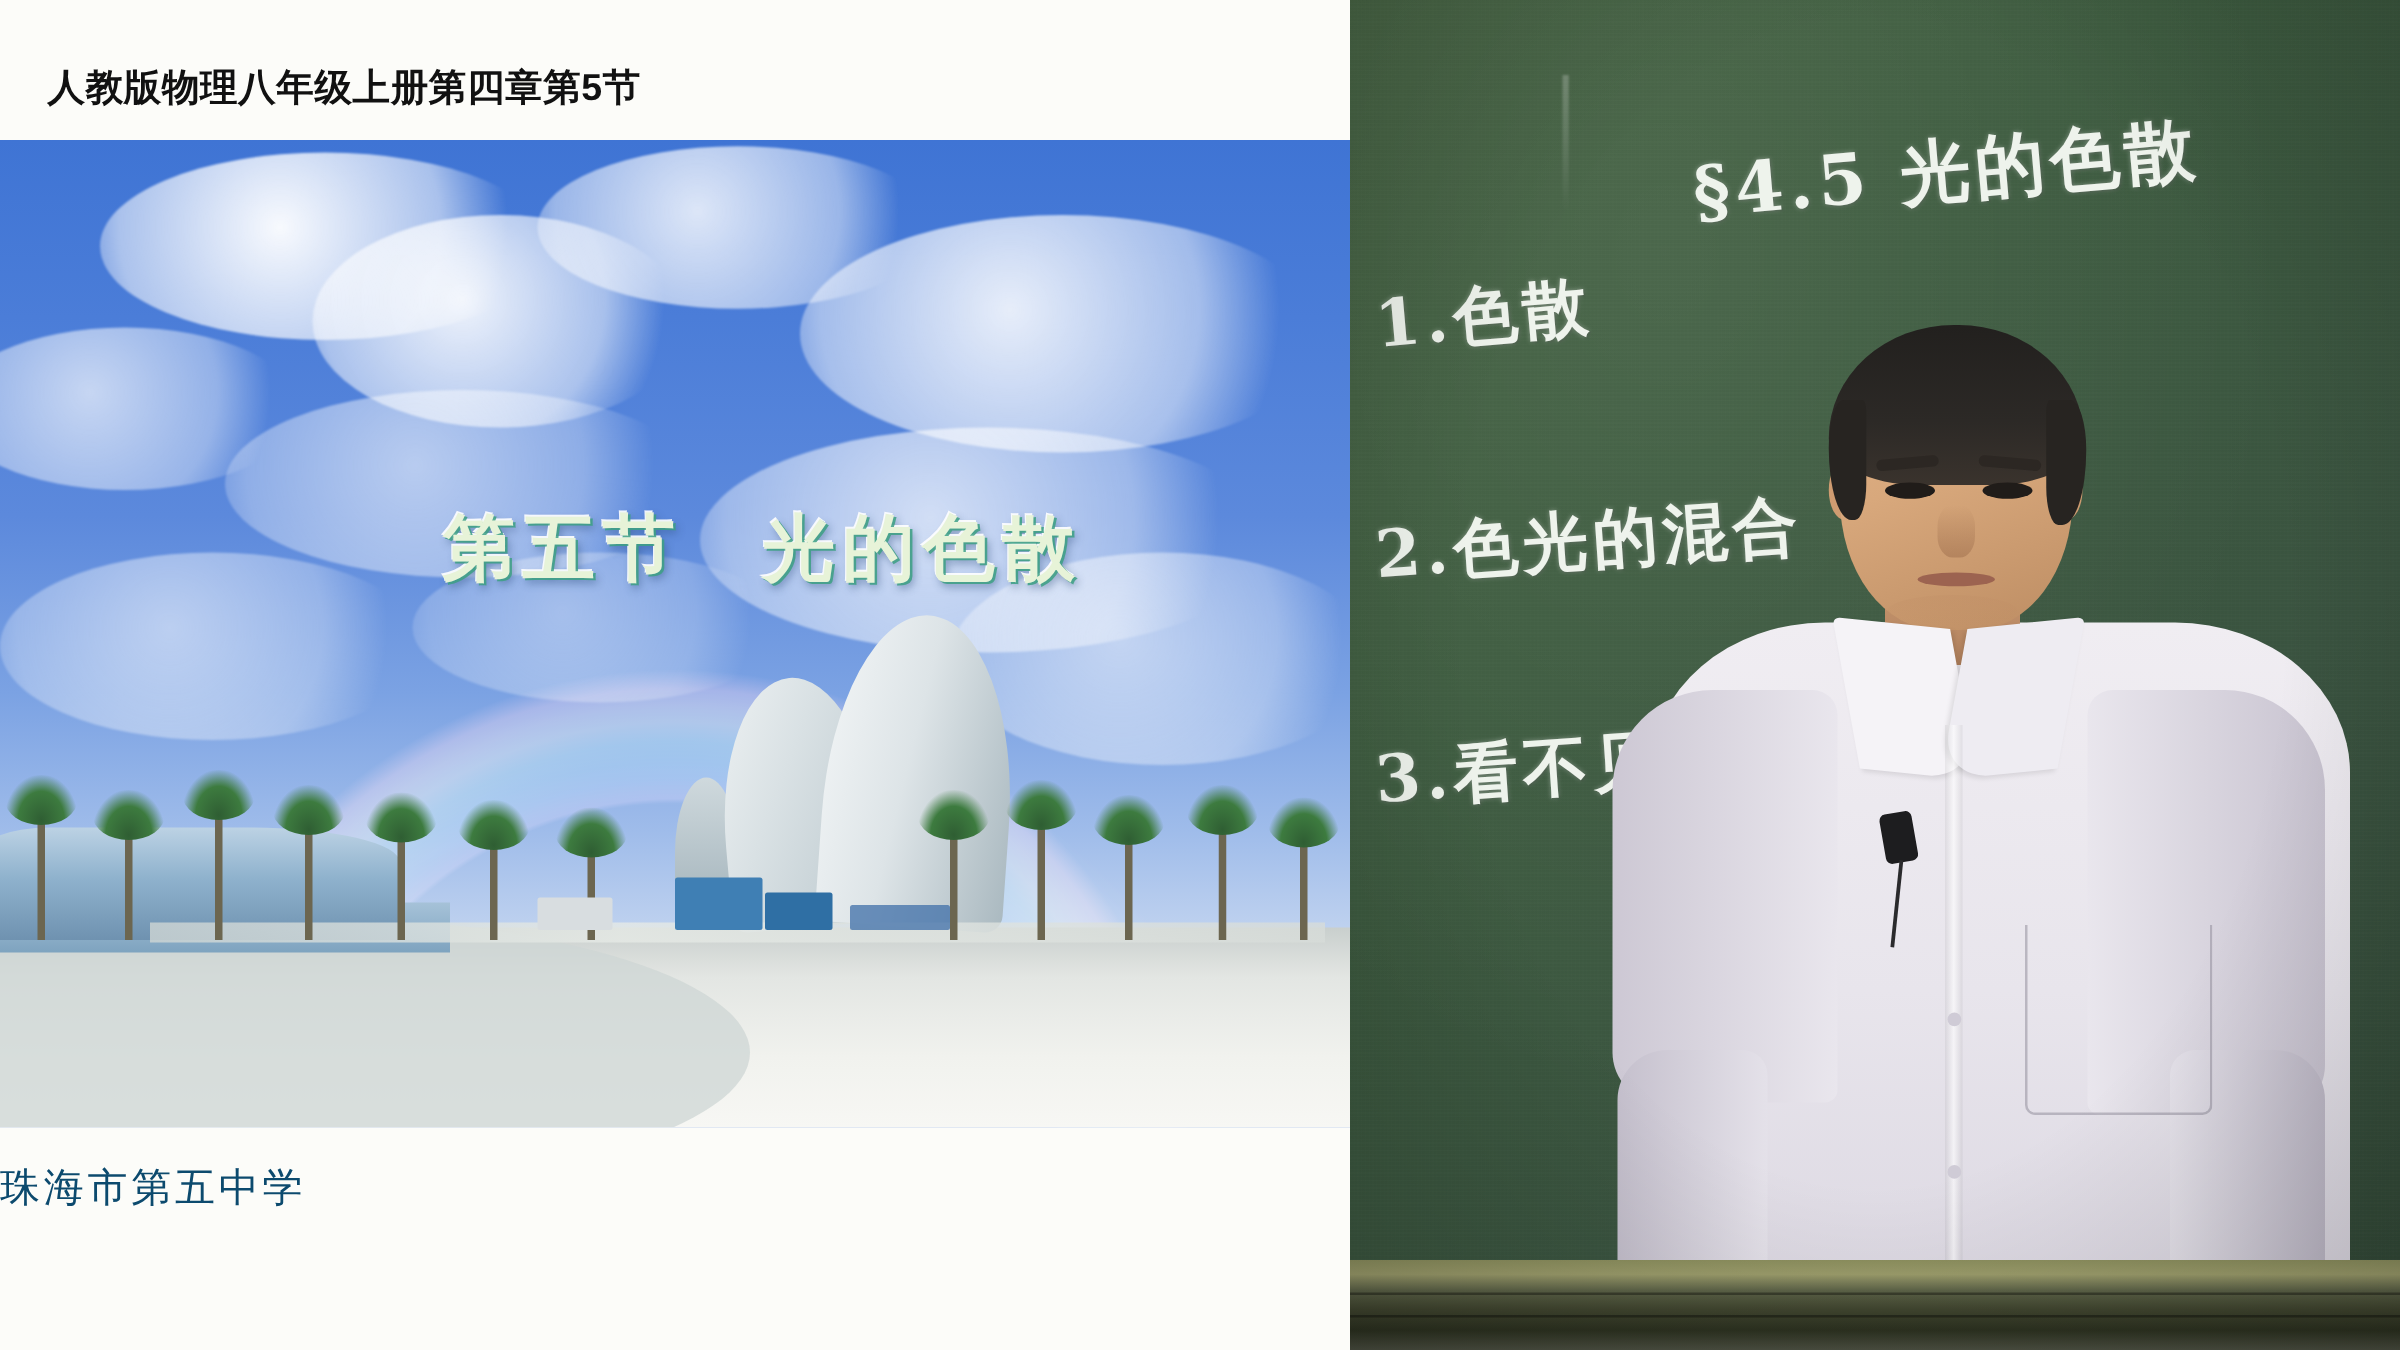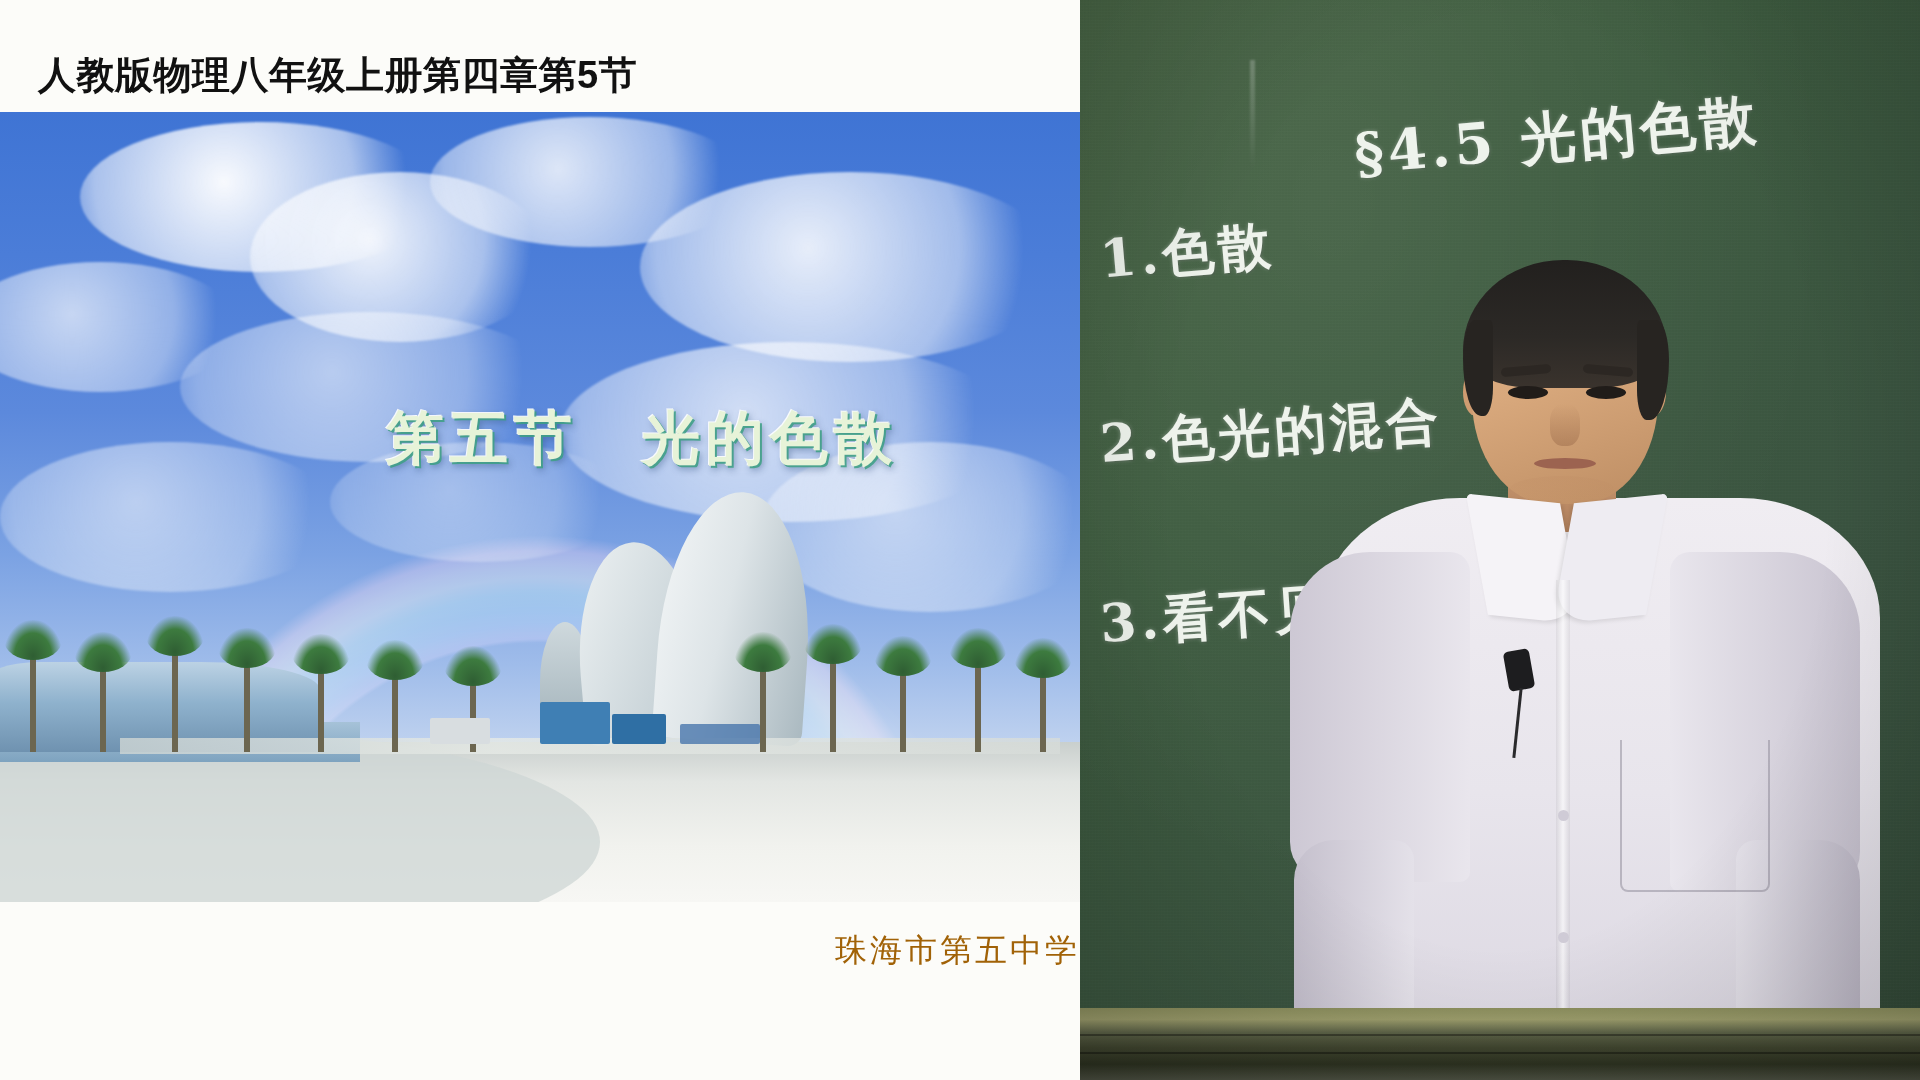--- a/index.html
+++ b/index.html
@@ -18,21 +18,21 @@
     background:#fbfbf8;
     flex:0 0 1080px;
     overflow:hidden;
   }
   .slide-header{
     position:absolute;left:0;top:0;width:1080px;height:112px;
     background:#fcfcf9;
   }
   .slide-header-text{
     position:absolute;left:38px;top:50px;
-    font-size:38px;font-weight:bold;color:#111;
+    font-size:30px;font-weight:bold;color:#111;
     letter-spacing:.5px;
     white-space:nowrap;
   }
 
   
   .slide-photo{
     position:absolute;left:0;top:112px;width:1080px;height:790px;
     overflow:hidden;
     background:#4d7fd6;
   }
@@ -159,40 +159,39 @@
     opacity:.8;
   }
   .stall{
     position:absolute;bottom:158px;border-radius:2px;
   }
   .caption-area{
     position:absolute;left:0;top:902px;width:1080px;height:178px;
     background:#fcfcf9;
   }
   .caption-line{
-    text-align:right;color:#a16207;
+    text-align:left;color:#0c4a6e;
     font-family:"DejaVu Serif", serif;
     font-size:32px;letter-spacing:3px;line-height:1.42;
   }
   .caption-1{padding-top:26px;}
 
   .slide-title{
     position:absolute;left:0;top:288px;width:1220px;
     text-align:center;
     font-family:"DejaVu Serif", serif;
     font-size:58px;
     font-weight:bold;
     letter-spacing:6px;
     color:#e7f3d8;
     text-shadow:
       2px 2px 0 rgba(60,160,130,.85),
       -1px -1px 0 rgba(255,255,255,.9),
       3px 4px 7px rgba(40,70,120,.45);
     white-space:pre;
-    padding-left:32px;
   }
 
   
   .board-panel{
     position:relative;
     width:840px;height:1080px;flex:0 0 840px;
     background:#3d5740;
     overflow:hidden;
   }
   .board-face{

